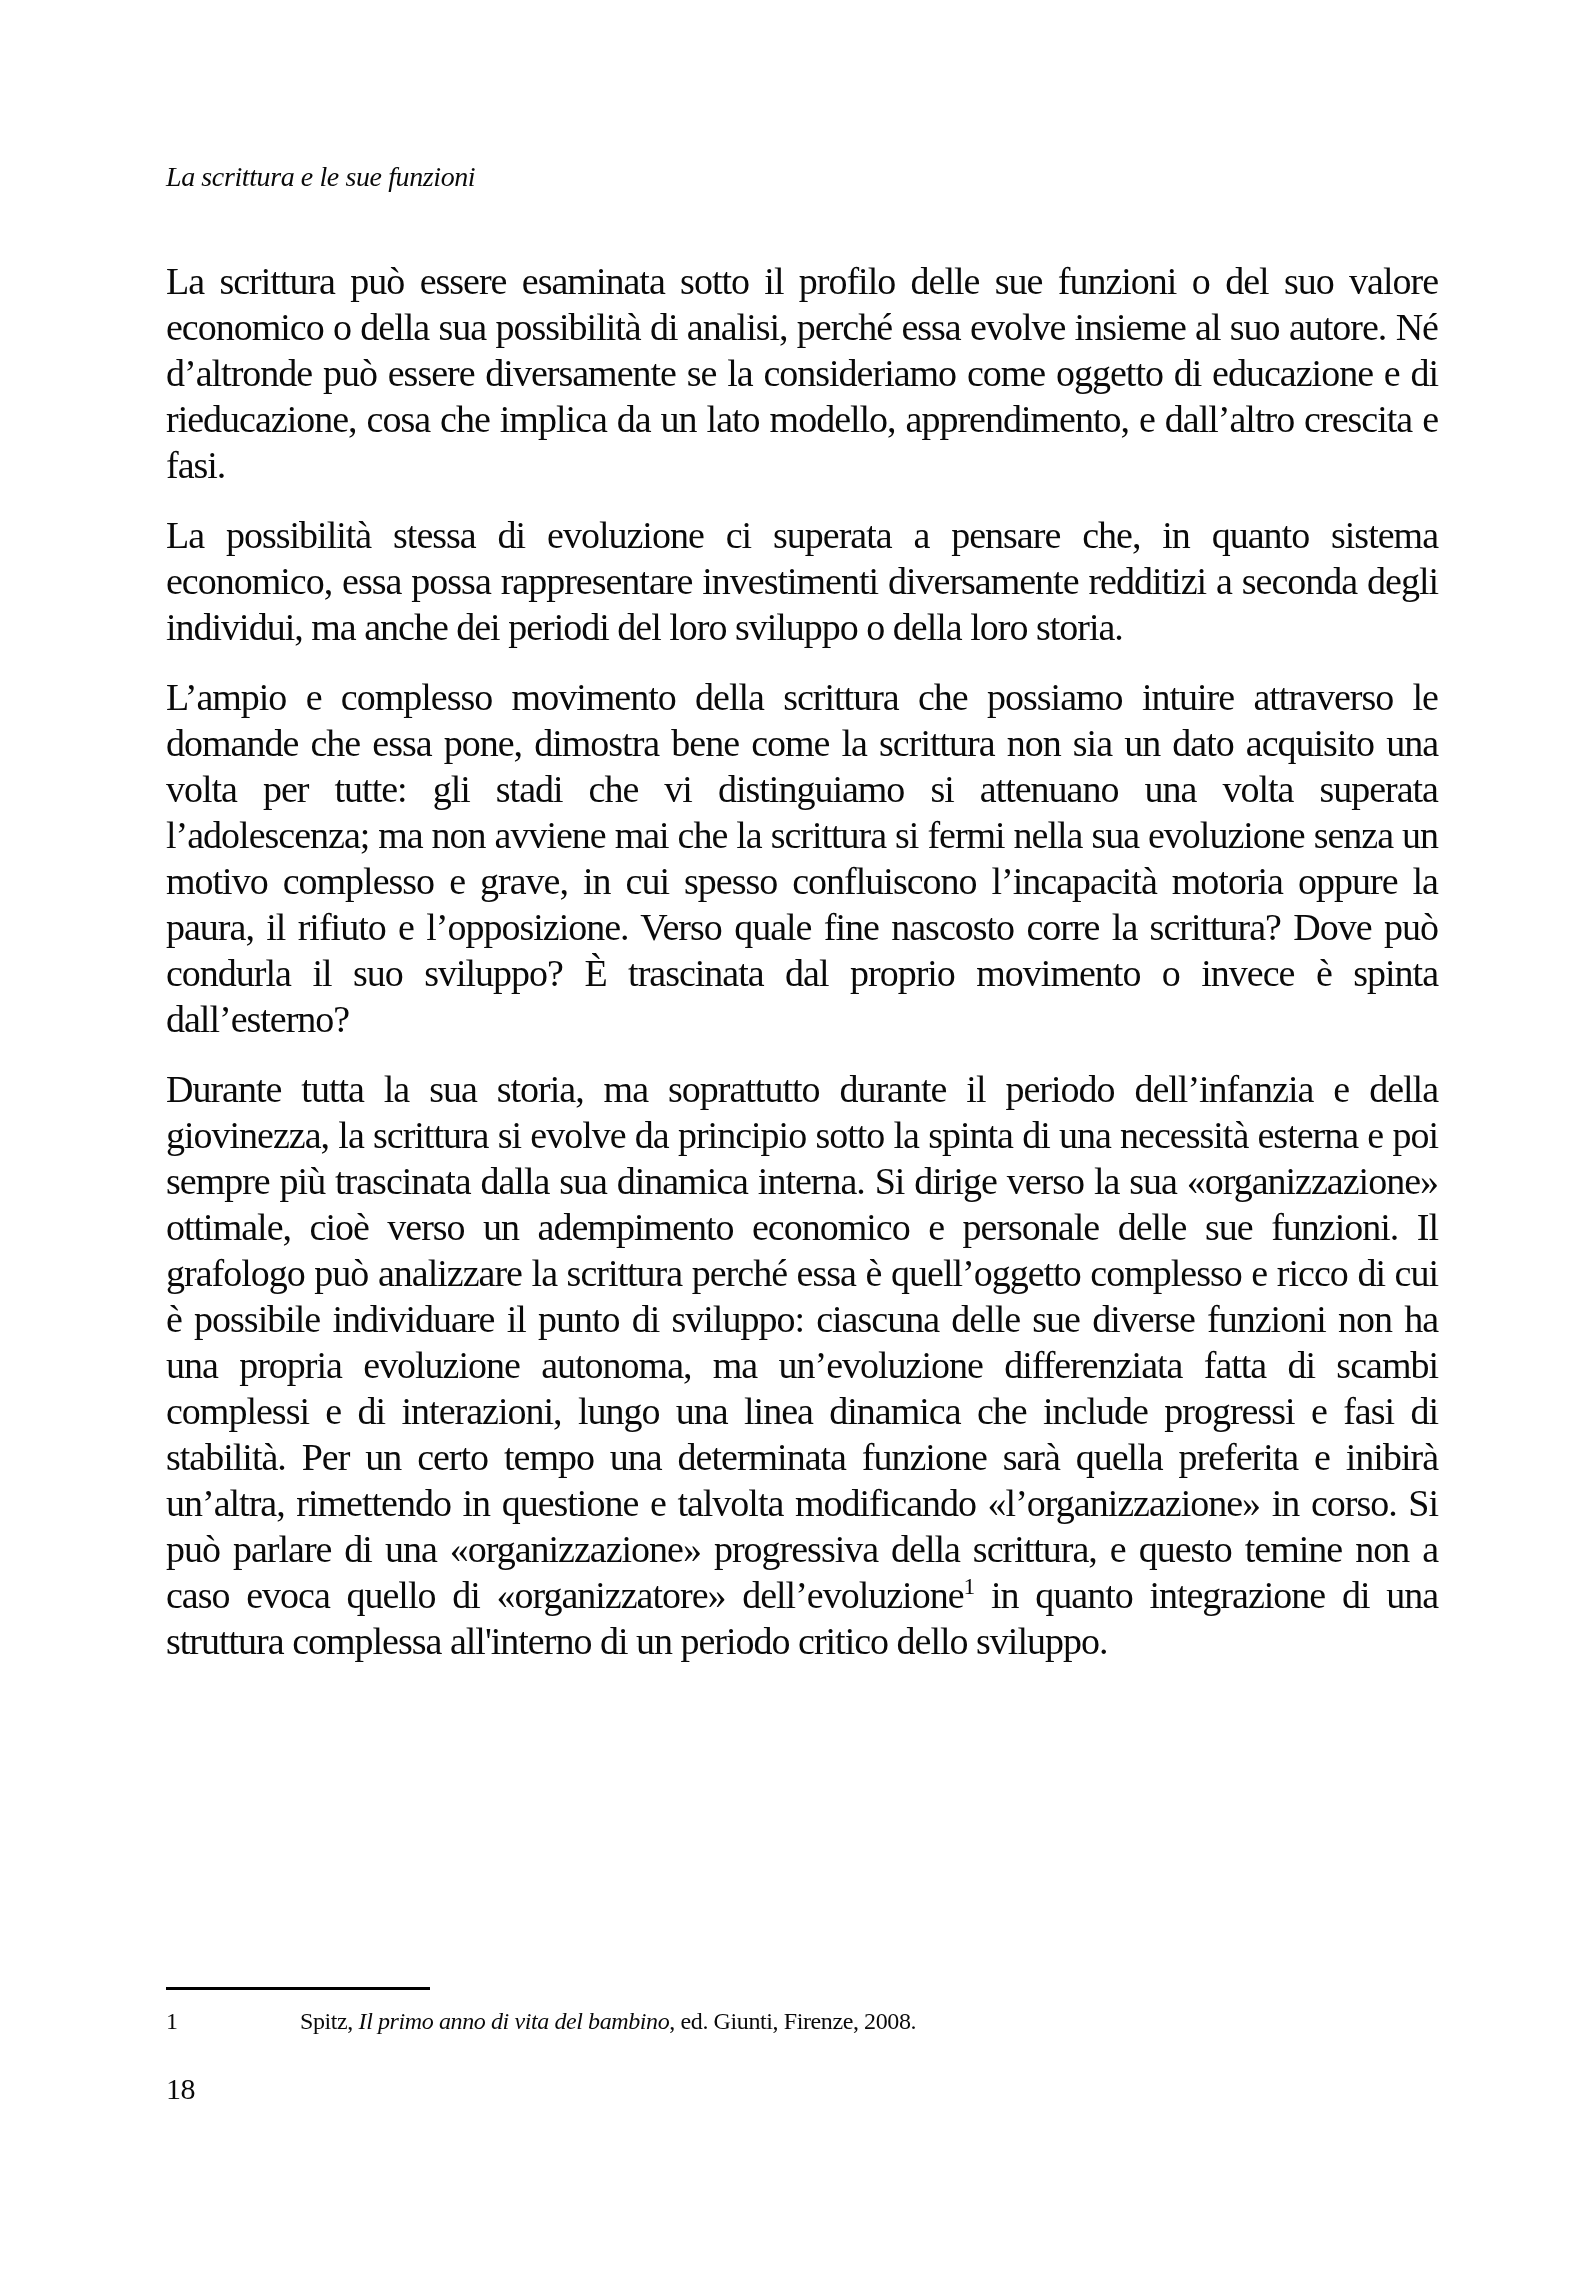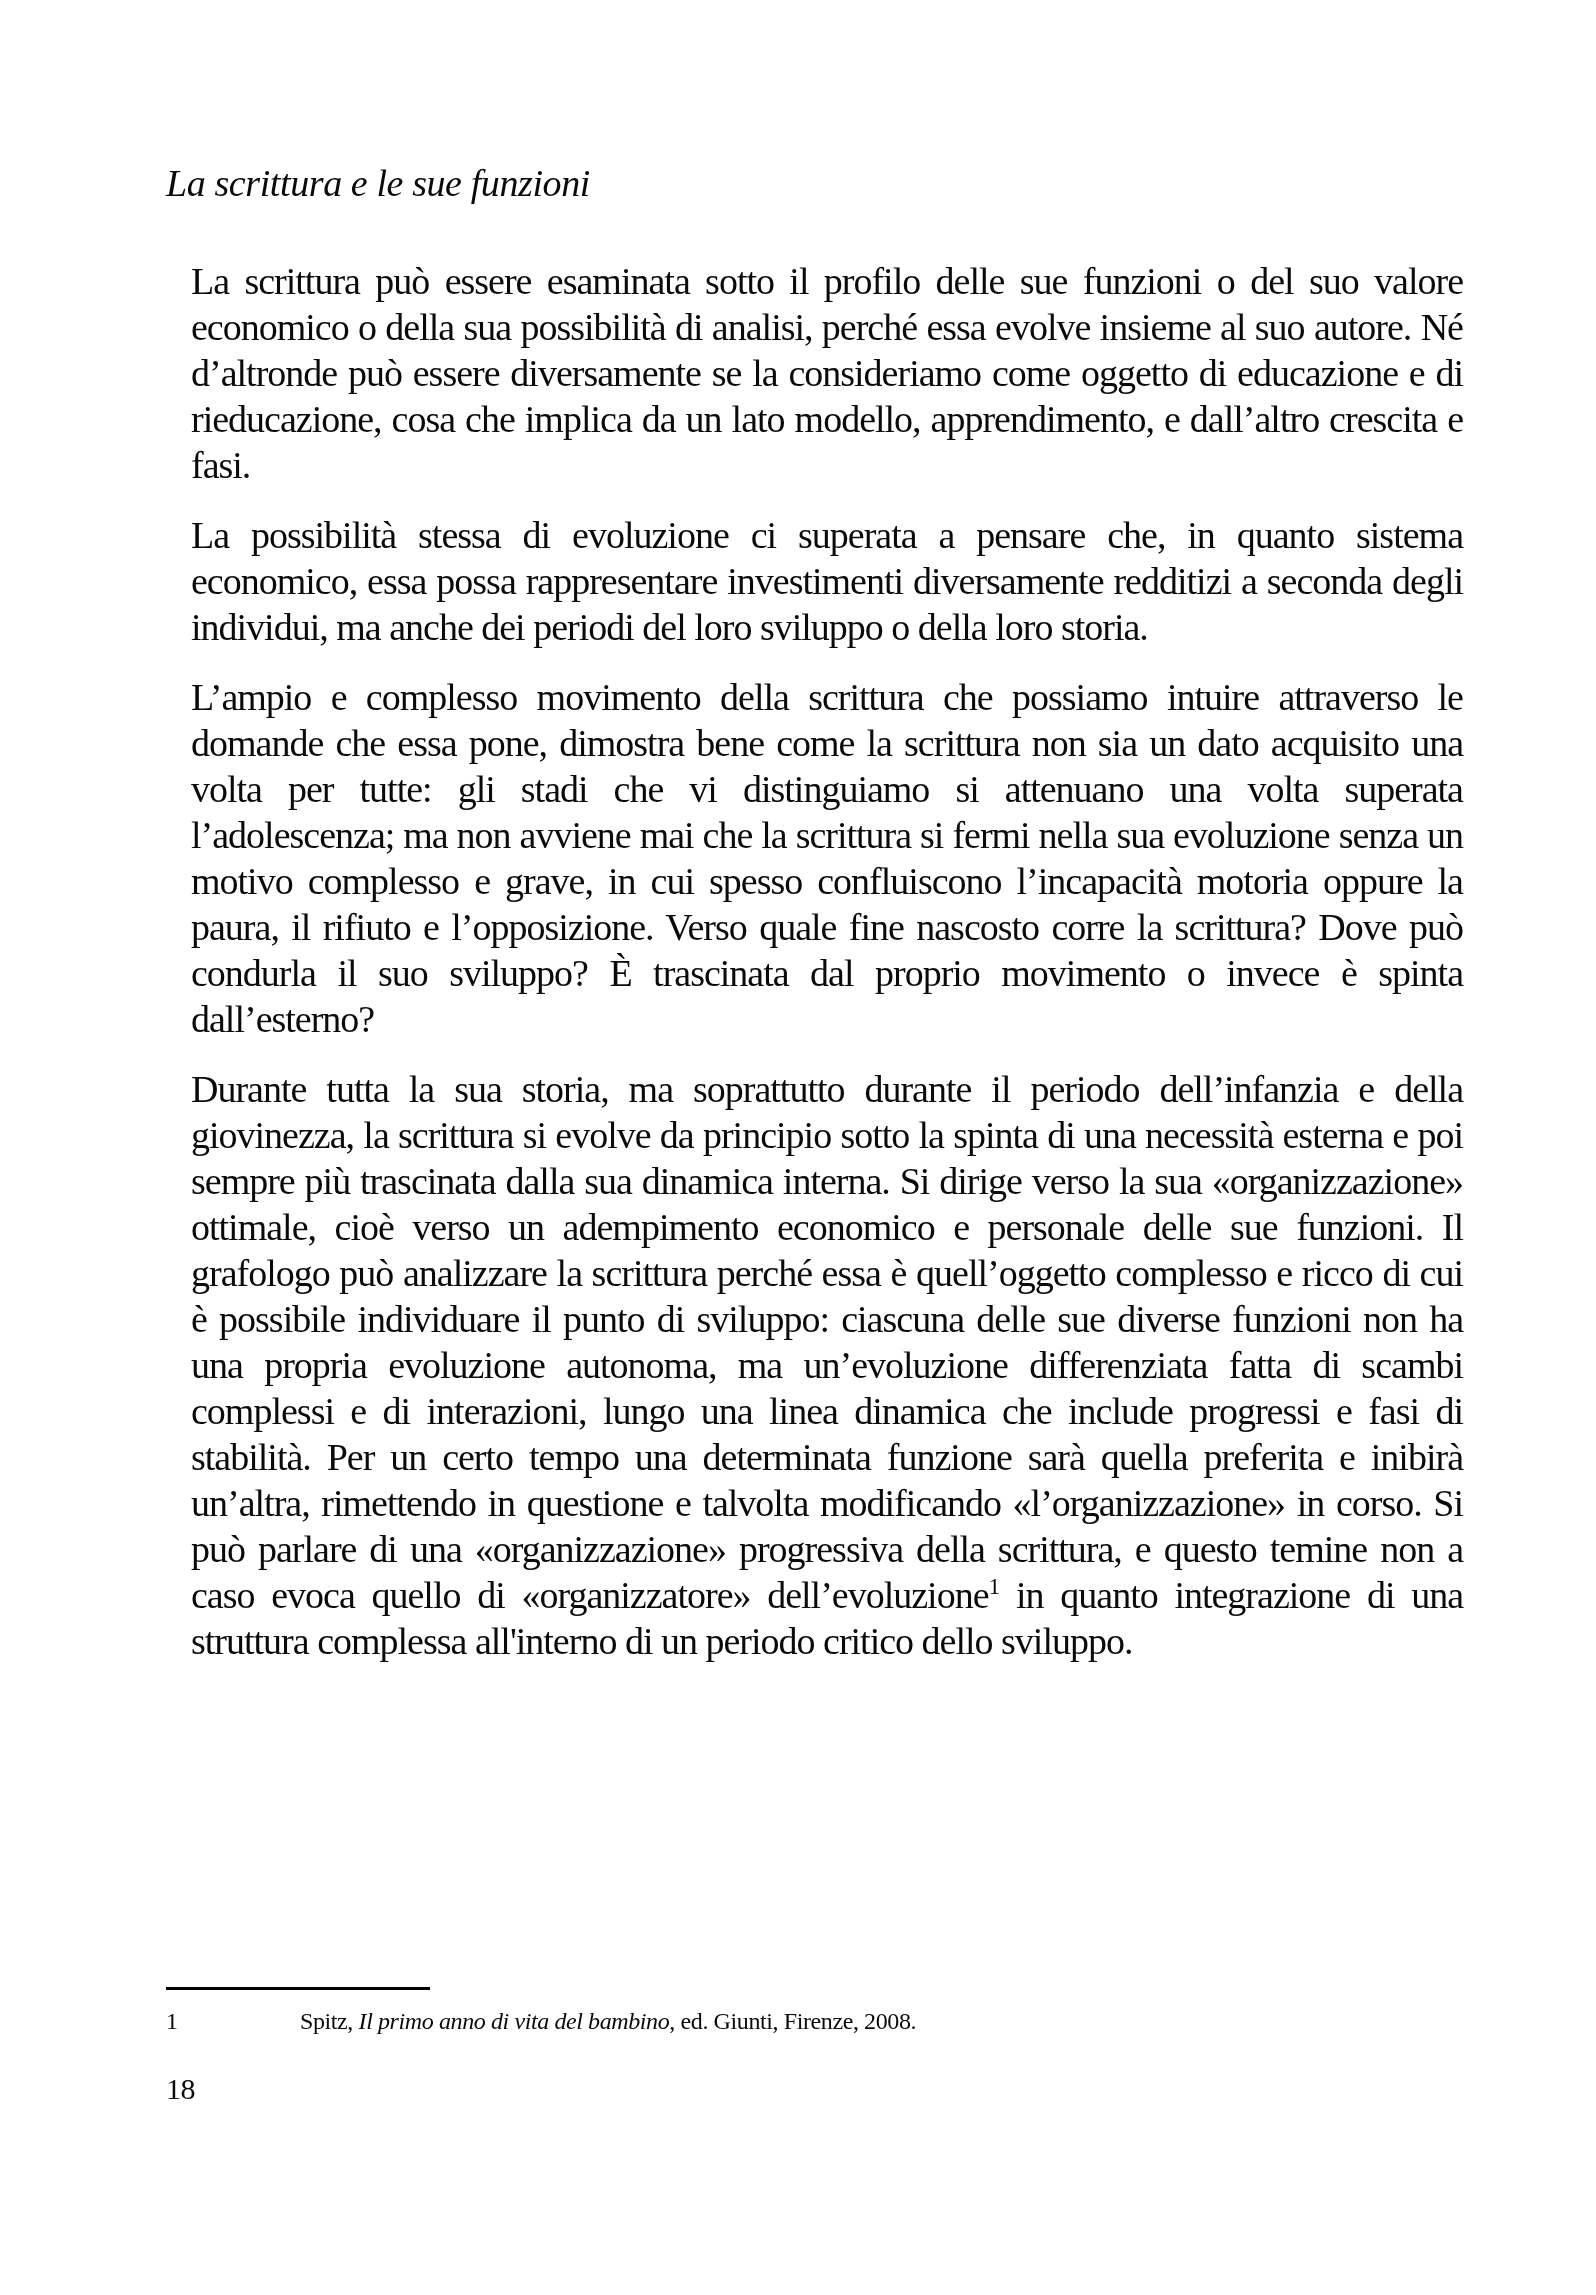--- a/index.html
+++ b/index.html
@@ -14,30 +14,29 @@
     background: #ffffff;
     font-family: "Liberation Serif", serif;
     color: #0a0a0a;
     overflow: hidden;
   }
   .heading {
     position: absolute;
     left: 166px;
     top: 161px;
     font-style: italic;
-    font-size: 38px;
+    font-size: 28px;
     letter-spacing: -0.4px;
     white-space: nowrap;
   }
   .body-text {
     position: absolute;
     left: 166px;
     top: 258px;
     width: 1272px;
-    margin-left: 25px;
   }
   .body-text p {
     margin: 0 0 24px 0;
     font-size: 38px;
     line-height: 46px;
     letter-spacing: -1px;
     text-align: justify;
     hyphens: none;
   }
   .body-text p sup {

